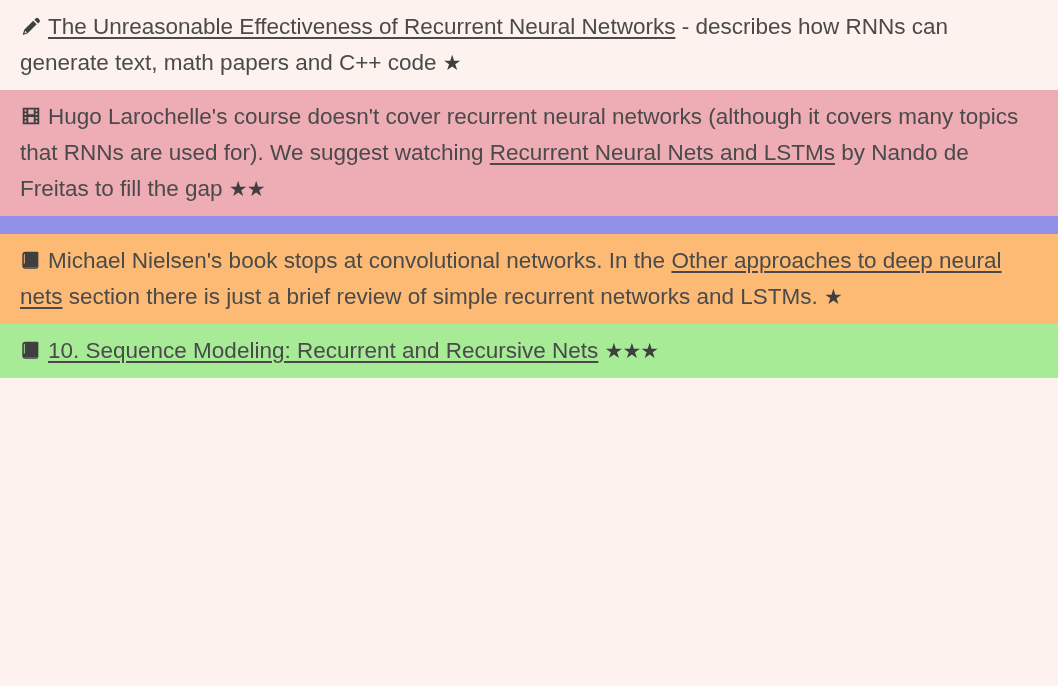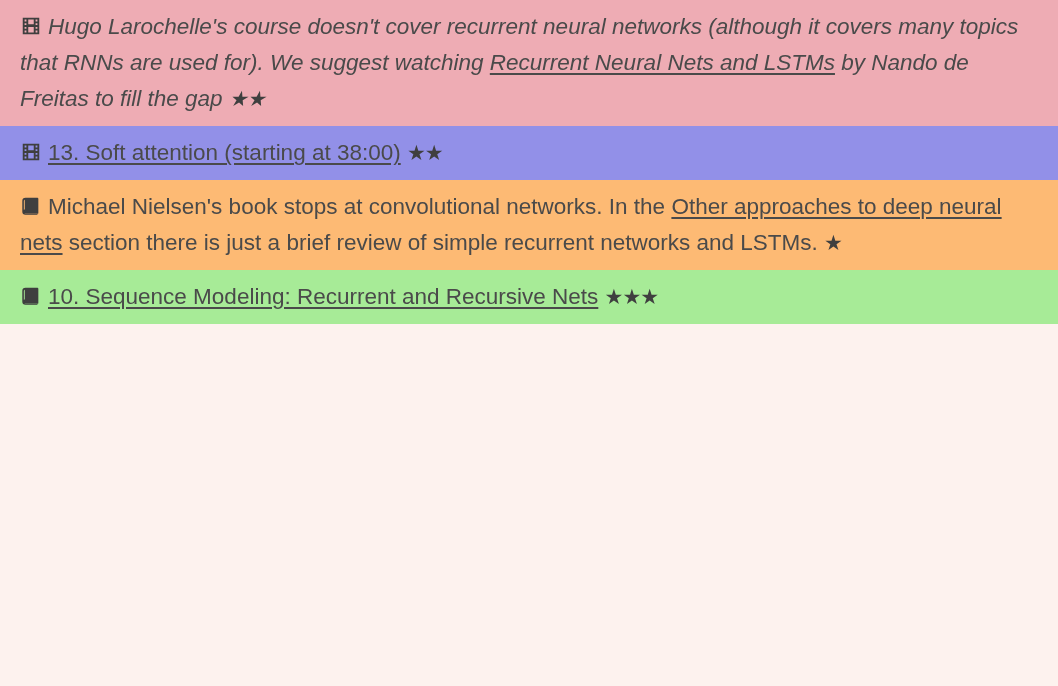--- a/index.html
+++ b/index.html
@@ -21,21 +21,21 @@
     height: 686px;
     position: relative;
     background: #fdf2ee;
   }
   .band {
     box-sizing: border-box;
     width: 100%;
     padding: 9px 18px 9px 20px;
   }
   .band.plain     { background: #fdf2ee; }
-  .band.pink      { background: #eeacb4; font-style: italic; }
+  .band.pink      { background: #eeacb4; }
   .band.purple    { background: #9290e8; }
   .band.cyan      { background: #fdba74; }
   .band.green     { background: #a7eb97; }
 
   .entry {
     display: block;
     text-indent: 0;
   }
   .entry + .entry { margin-top: 24px; }
 
@@ -60,39 +60,41 @@
     color: #3f3f3f;
     white-space: nowrap;
   }
   .txt { color: #4a4a4a; }
 </style>
 </head>
 <body>
 
 <div id="page">
 
+  <div class="band plain">
+    <div class="entry">
+      <span class="icon">
+        <svg viewBox="0 0 24 24" aria-hidden="true">
+          <path d="M20.2 3.9a2.3 2.3 0 0 0-3.2 0l-1.3 1.3 4.1 4.1 1.3-1.3a2.3 2.3 0 0 0 0-3.2zM14.4 6.4 4.6 16.2l-1.7 5.5 5.5-1.7 9.8-9.8-3.8-3.8zM4.9 19.9l.8-2.6 1.8 1.8-2.6.8z" fill="#3f3f3f"></path>
+        </svg>
+      </span><a class="lnk" href="#">The Unreasonable Effectiveness of Recurrent Neural Networks</a><span class="txt"> - describes how RNNs can generate text, math papers and C++ code </span><span class="stars">★</span>
+    </div>
+  </div>
 
   <div class="band pink">
     <div class="entry">
       <span class="icon">
         <svg viewBox="0 0 24 24" aria-hidden="true">
           <path d="M3 3h18v18H3V3zm2 2v2h2V5H5zm4 0v5h6V5H9zm8 0v2h2V5h-2zM5 9v2h2V9H5zm12 0v2h2V9h-2zM5 13v2h2v-2H5zm4 0v6h6v-6H9zm8 0v2h2v-2h-2zM5 17v2h2v-2H5zm12 0v2h2v-2h-2z" fill="#3f3f3f"></path>
         </svg>
       </span><span class="txt">Hugo Larochelle's course doesn't cover recurrent neural networks (although it covers many topics that RNNs are used for). We suggest watching </span><a class="lnk" href="#">Recurrent Neural Nets and LSTMs</a><span class="txt"> by Nando de Freitas to fill the gap </span><span class="stars">★★</span>
     </div>
   </div>
 
   <div class="band purple">
-    <div class="entry">
-      <span class="icon">
-        <svg viewBox="0 0 24 24" aria-hidden="true">
-          <path d="M3 3h18v18H3V3zm2 2v2h2V5H5zm4 0v5h6V5H9zm8 0v2h2V5h-2zM5 9v2h2V9H5zm12 0v2h2V9h-2zM5 13v2h2v-2H5zm4 0v6h6v-6H9zm8 0v2h2v-2h-2zM5 17v2h2v-2H5zm12 0v2h2v-2h-2z" fill="#3f3f3f"></path>
-        </svg>
-      </span><a class="lnk" href="#">13. Soft attention (starting at 38:00)</a><span class="txt"> </span><span class="stars">★★</span>
-    </div>
   </div>
 
   <div class="band cyan">
     <div class="entry">
       <span class="icon">
         <svg viewBox="0 0 24 24" aria-hidden="true">
           <path d="M6 3h13a1 1 0 0 1 1 1v15.5a1 1 0 0 1-1 1H6a2.5 2.5 0 0 1 0-5h12V4.8H6A1.8 1.8 0 0 0 4.2 6.6V18a2.8 2.8 0 0 0 2.8 2.8h12v.7H6A3.5 3.5 0 0 1 2.5 18V6.5A3.5 3.5 0 0 1 6 3z" fill="#3f3f3f"></path>
           <path d="M5.2 4h13.4v13.2H5.2z" fill="#3f3f3f"></path>
         </svg>
       </span><span class="txt">Michael Nielsen's book stops at convolutional networks. In the </span><a class="lnk" href="#">Other approaches to deep neural nets</a><span class="txt"> section there is just a brief review of simple recurrent networks and LSTMs. </span><span class="stars">★</span>

